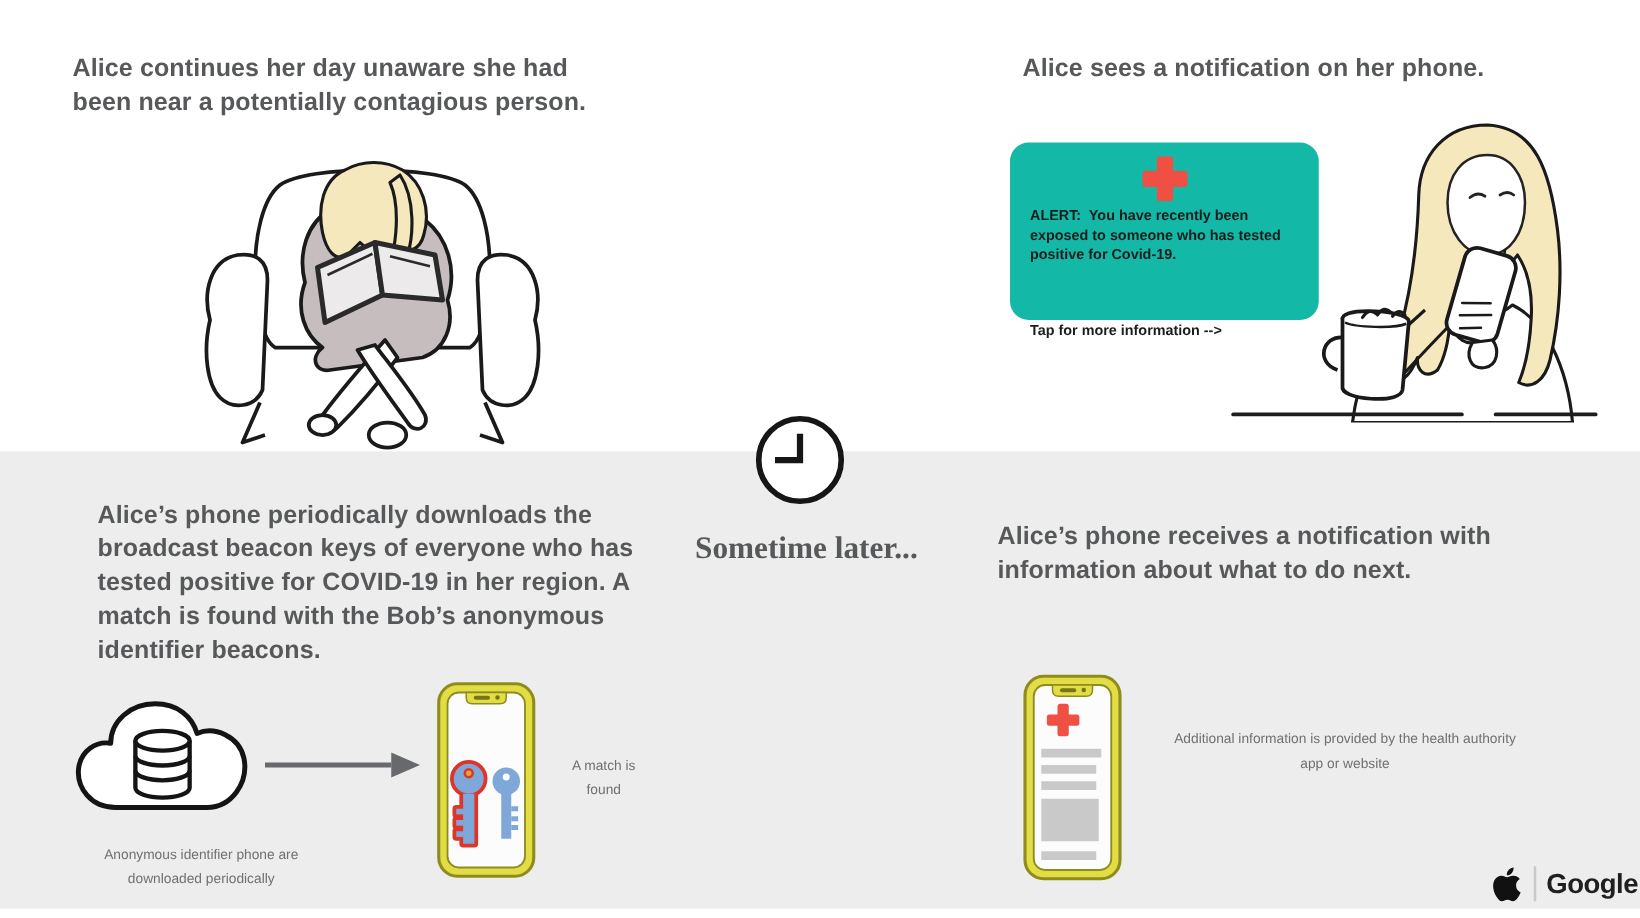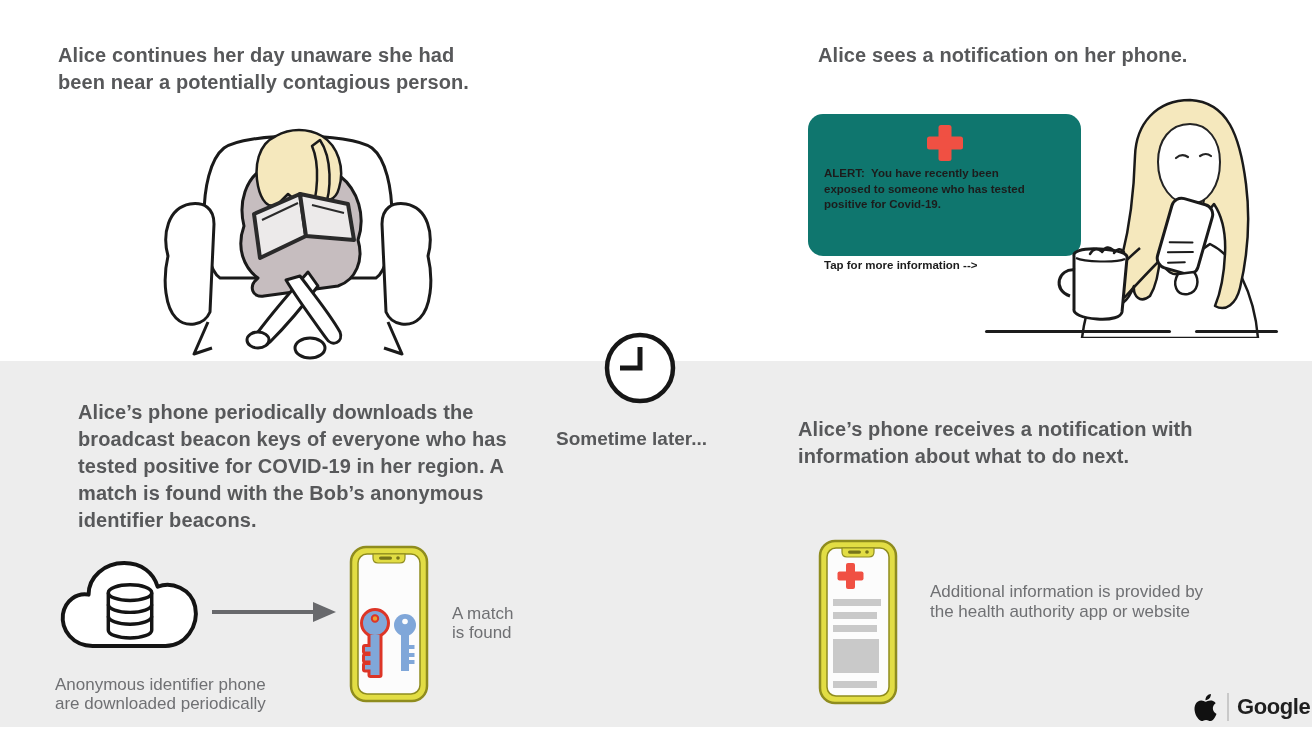--- a/index.html
+++ b/index.html
@@ -9,50 +9,50 @@
     background:#ffffff; font-family:"Liberation Sans", sans-serif;padding-left:36px;
   }
   .abs { position:absolute; }
   .gray-band { left:0; top:361px; width:1312px; height:366px; background:#ededed; }
 
   .heading {
     font-size:20px; line-height:27px; font-weight:700; color:#57585a;
     letter-spacing:0.1px;
   }
   .caption {
-    font-size:17px; line-height:19px; font-weight:400; color:#6f7073;
+    font-size:11px; line-height:19px; font-weight:400; color:#6f7073;text-align:center;
   }
   #scene1-heading { left:58px; top:42px; width:440px; }
   #scene2-heading { left:802px; top:42px; width:420px;margin-left:16px; }
   #scene3-heading { left:40px; top:399px; width:445px;margin-left:38px; }
   #scene4-heading { left:798px; top:416px; width:450px; }
 
   #chair-illo { left:158px; top:108px; width:280px; height:256px; }
   #woman-illo { left:1040px; top:96px; width:258px; height:242px; }
   .table-line { top:330px; height:3px; background:#1d1d1d; border-radius:2px; }
   #table-line-a { left:985px; width:186px; }
   #table-line-b { left:1195px; width:83px; }
 
   #alert-box {
-    left:808px; top:114px; width:273px; height:142px;
-    background:#0f766e; border-radius:15px;
+    left:808px; top:114px; width:247px; height:142px;
+    background:#14b8a6; border-radius:15px;
   }
   #alert-cross { left:50%; transform:translateX(-50%); top:11px; }
   #alert-body {
     left:16px; top:52px; width:218px;
     font-size:11.5px; line-height:15.5px; font-weight:700; color:#1c1c1c;
     white-space:pre-wrap;
   }
   #alert-tap {
     left:16px; top:113px; width:218px;
     font-size:11.5px; line-height:15px; font-weight:700; color:#1c1c1c;margin-top:31px;
   }
 
   #clock-wrap { left:602px; top:330px; width:76px; height:76px; }
-  #interlude-label { left:556px; top:427px; width:200px; font-size:19px; line-height:24px; font-weight:700; color:#57585a; }
+  #interlude-label { left:556px; top:427px; width:200px; font-size:25px; line-height:24px; font-weight:700; color:#57585a;font-family:Liberation Serif, serif; }
 
   #cloud-wrap { left:57px; top:551px; width:148px; height:107px; }
   #cloud-caption { left:55px; top:675px; width:212px; }
   #arrow-wrap { left:210px; top:598px; width:126px; height:28px; }
   #phone-match-wrap { left:349px; top:545px; width:80px; height:158px; }
   #match-caption { left:452px; top:604px; width:62px; }
 
   #phone-info-wrap { left:818px; top:539px; width:80px; height:166px; }
   #info-caption { left:930px; top:582px; width:292px; line-height:19.5px; }
 

